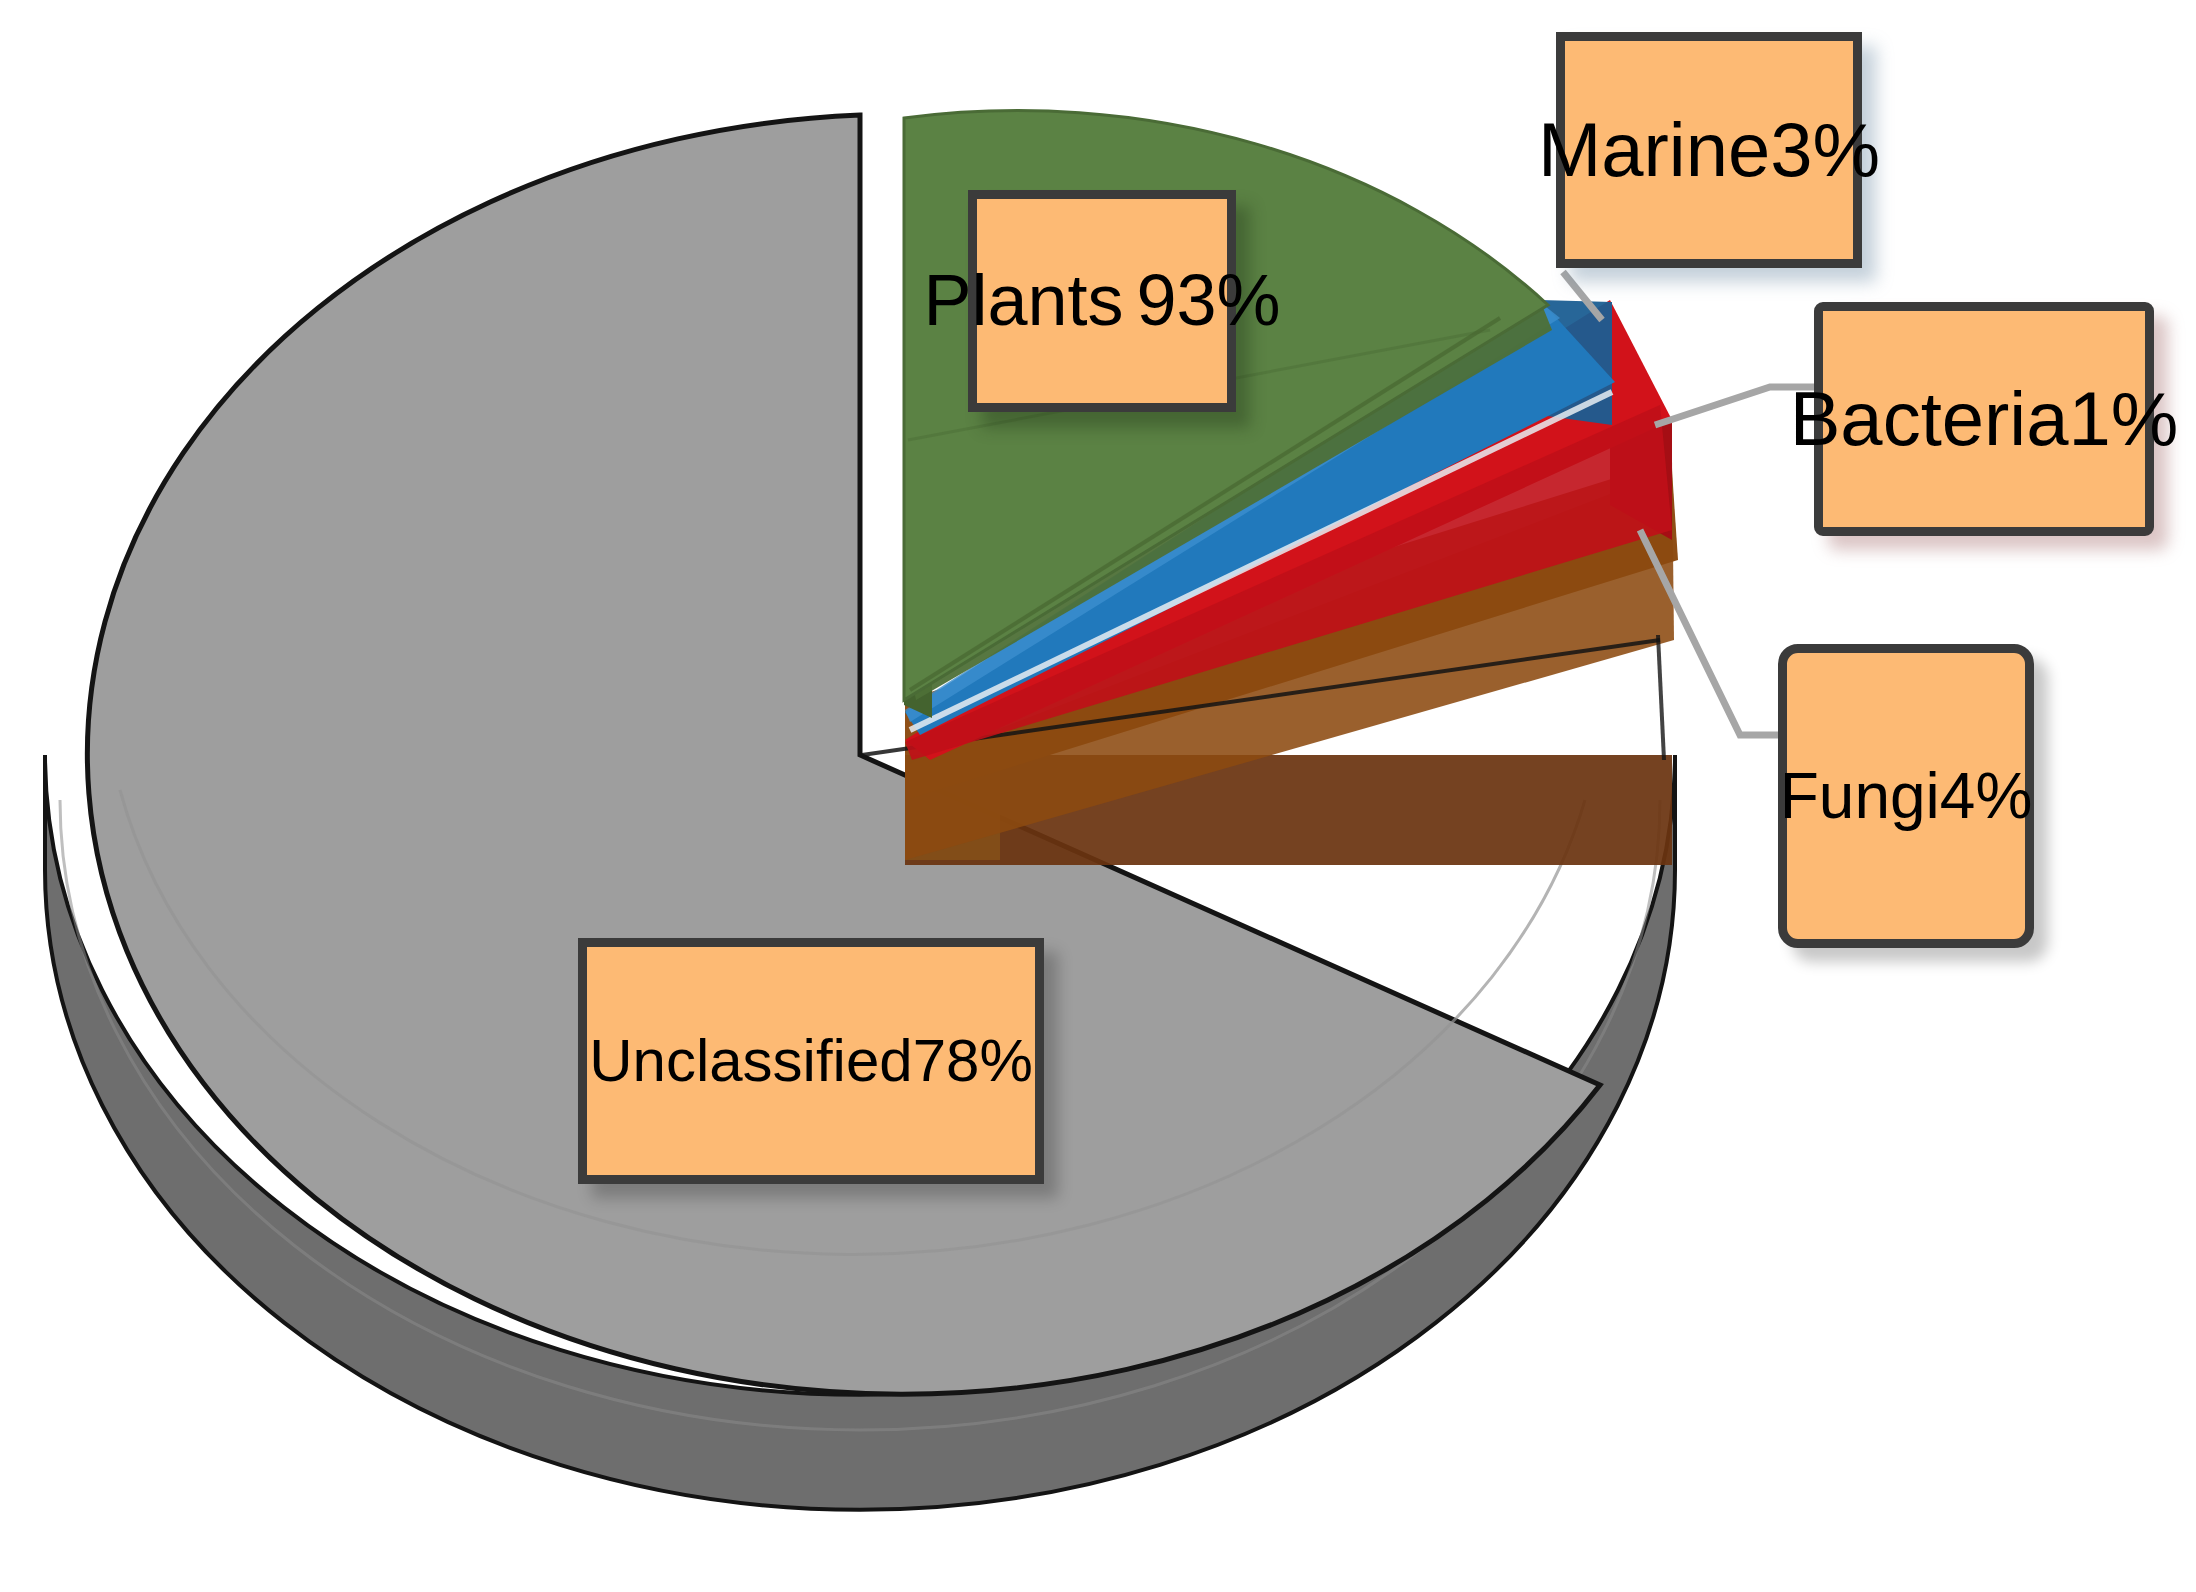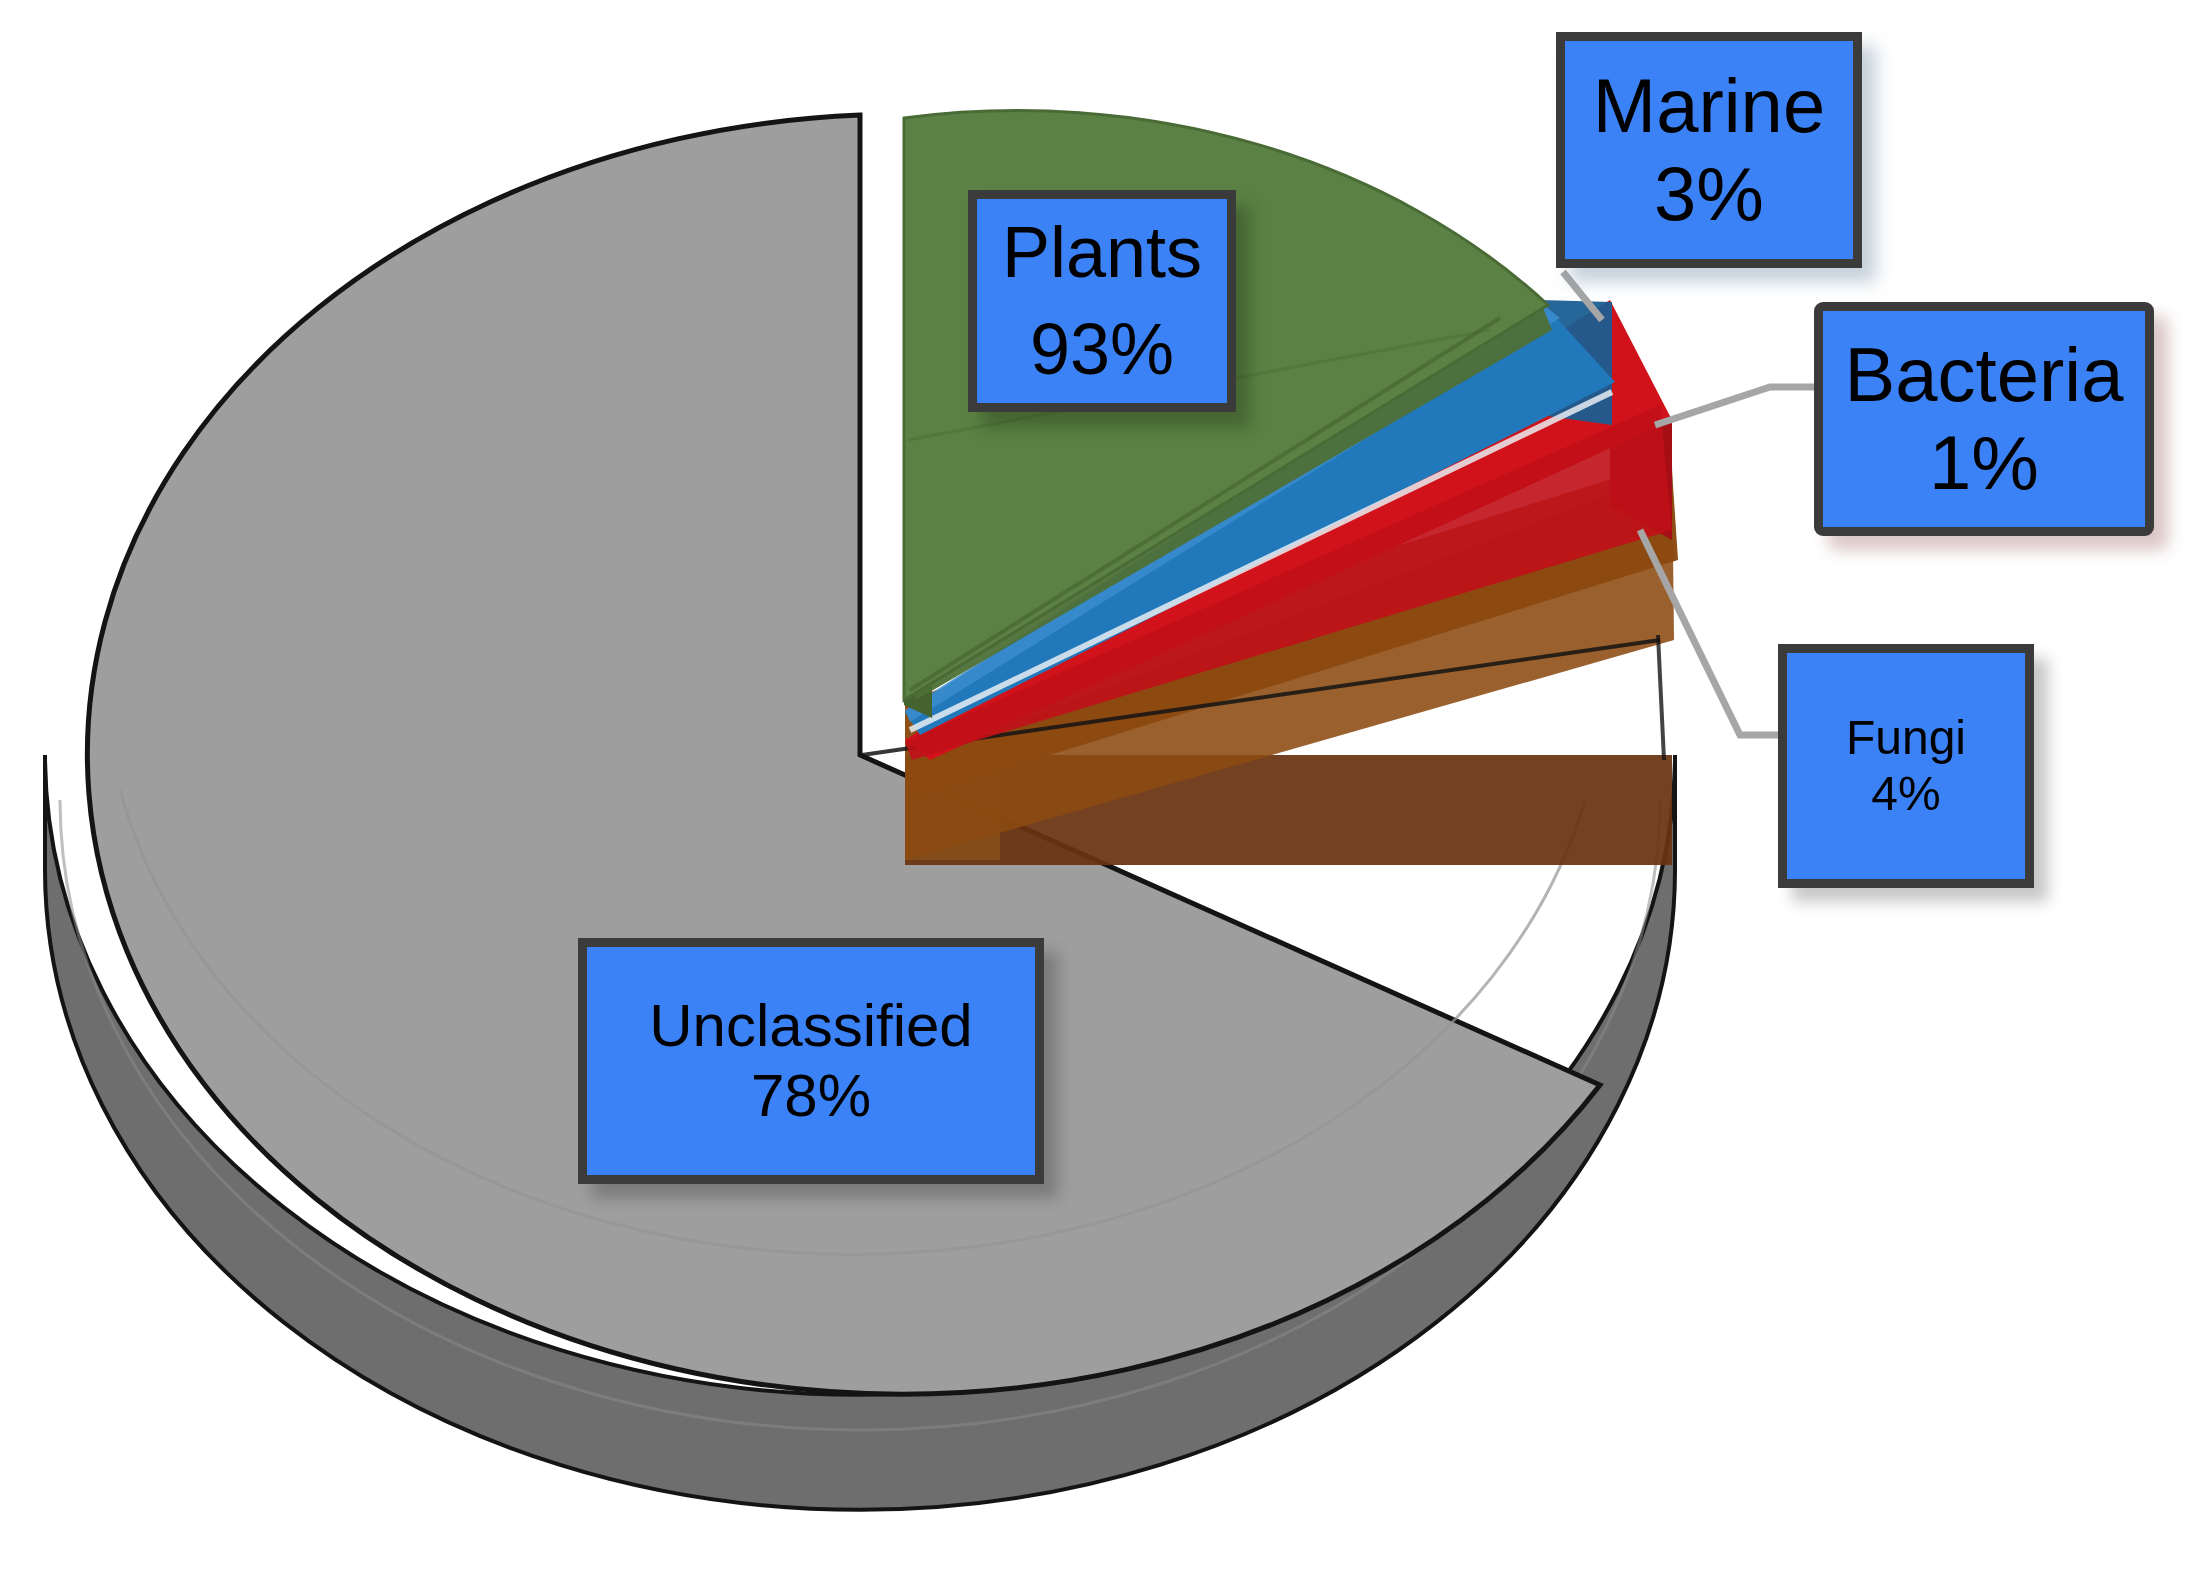--- a/index.html
+++ b/index.html
@@ -24,43 +24,42 @@
     left: 0;
     top: 0;
     width: 2196px;
     height: 1592px;
   }
 
   
   .callout {
     position: absolute;
     box-sizing: border-box;
-    background: #3b82f6;
+    background: #fdba74;
     border: 9px solid #3b3b3b;
     box-shadow: 14px 14px 14px rgba(0,0,0,0.22);
     display: flex;
-    flex-direction: column;
     align-items: center;
     justify-content: center;
     line-height: 1.16;
     color: #000000;
     font-weight: 400;
     z-index: 40;
   }
   .callout .cl-name,
   .callout .cl-value {
     display: block;
     white-space: nowrap;
   }
 
   
   #callout-plants       { left: 968px;  top: 190px;  width: 268px; height: 222px; font-size: 72px; gap: 13px; }
   #callout-marine       { left: 1556px; top: 32px;   width: 306px; height: 236px; font-size: 76px; }
   #callout-bacteria     { left: 1814px; top: 302px;  width: 340px; height: 234px; font-size: 76px; }
-  #callout-fungi        { left: 1778px; top: 644px;  width: 256px; height: 244px; font-size: 48px; }
+  #callout-fungi        { left: 1778px; top: 644px;  width: 256px; height: 304px; font-size: 64px; border-radius: 20px; }
   #callout-unclassified { left: 578px;  top: 938px;  width: 466px; height: 246px; font-size: 60px; }
 
   
   #callout-marine   { box-shadow: 14px 14px 16px rgba(110,140,165,0.40); }
   #callout-bacteria { box-shadow: 14px 14px 16px rgba(165,110,110,0.40); border-radius: 9px; }
   #callout-plants   { box-shadow: 14px 16px 14px rgba(30,50,20,0.34); }
 </style>
 </head>
 <body>
 

